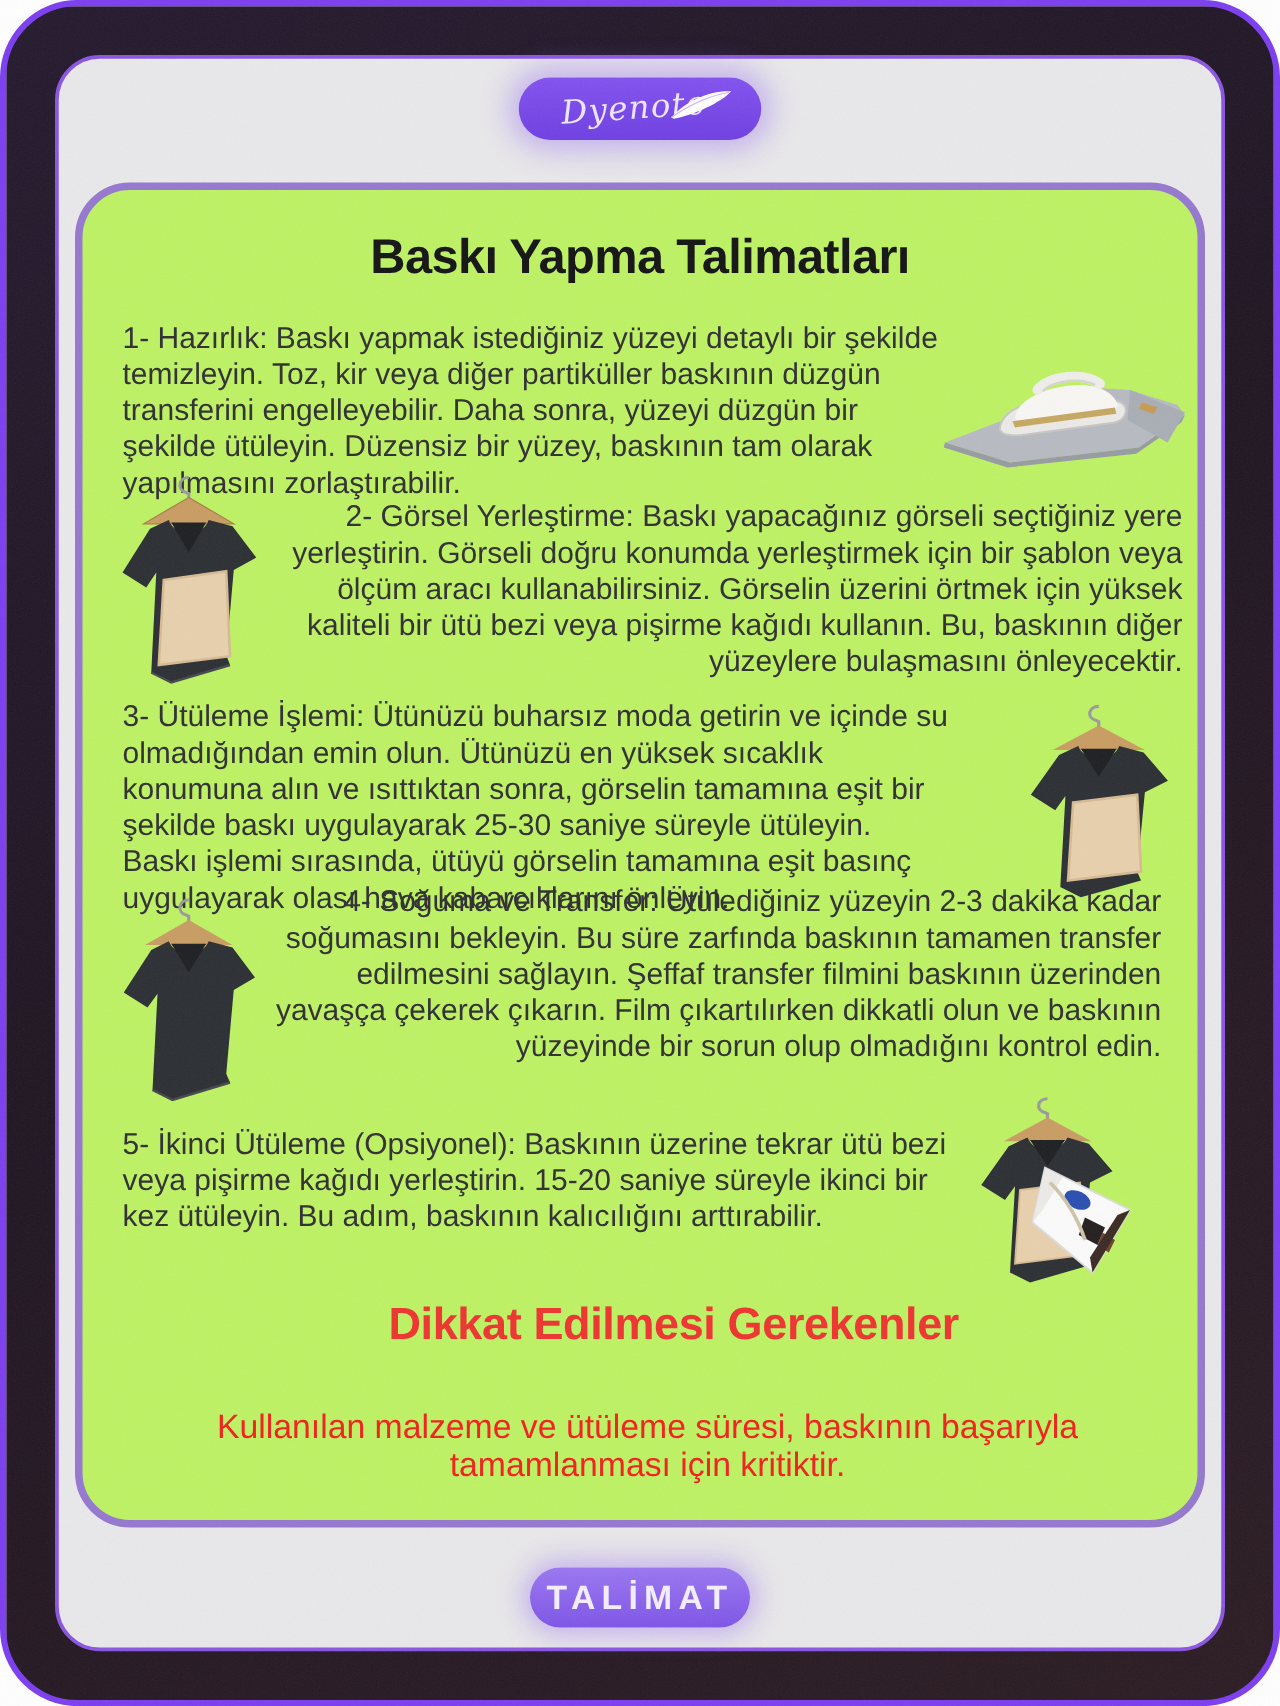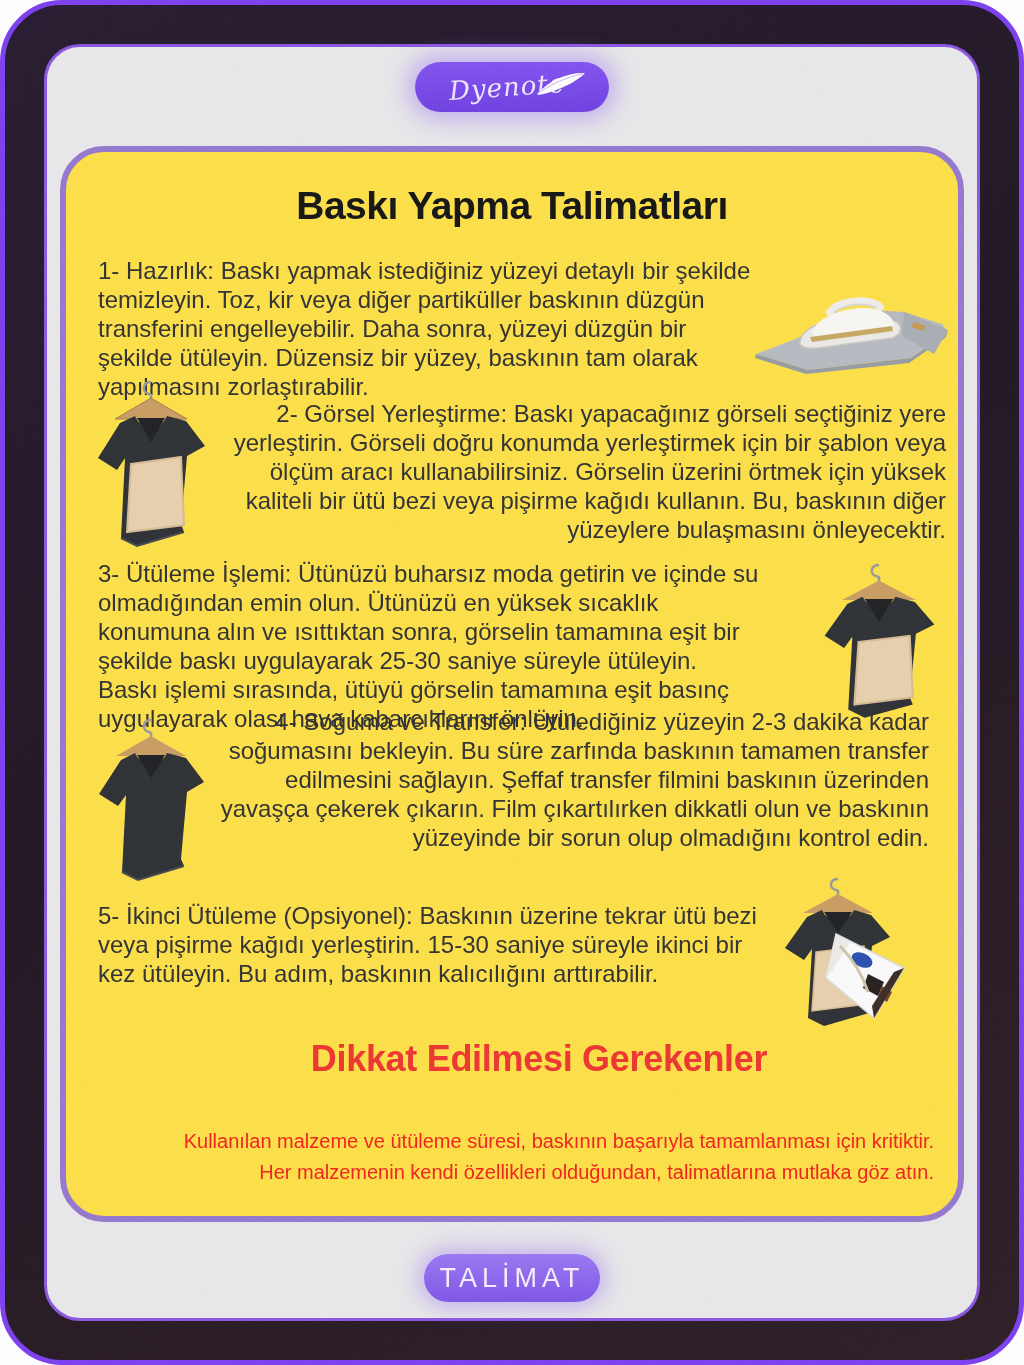--- a/index.html
+++ b/index.html
@@ -15,21 +15,21 @@
   }
   .inner{
     position:absolute;inset:44px;border-radius:36px;box-sizing:border-box;
     border:3px solid #8a55e2;
     background:#e9e8ea;
   }
   
   .card{
     position:absolute;left:60px;top:146px;width:904px;height:1076px;
     box-sizing:border-box;border:6px solid #9478cf;border-radius:44px;
-    background:#fde047;
+    background:#bef264;
   }
   .logo-pill{
     position:absolute;left:50%;transform:translateX(-50%);top:62px;
     width:194px;height:50px;border-radius:26px;
     background:linear-gradient(180deg,#8252ef 0%,#6f3fe2 100%);
     box-shadow:0 0 22px 8px rgba(140,95,245,.40);
     display:flex;align-items:center;justify-content:center;
   }
   .logo-text{
     font-family:"DejaVu Serif",serif;font-style:italic;font-size:26px;
@@ -38,39 +38,39 @@
   }
   .logo-feather{position:absolute;right:22px;top:8px;}
   .footer-pill{
     position:absolute;left:50%;transform:translateX(-50%);top:1254px;
     width:176px;height:48px;border-radius:25px;
     background:linear-gradient(180deg,#9a77f2 0%,#7e55e8 100%);
     box-shadow:0 0 20px 6px rgba(140,95,245,.38);
     display:flex;align-items:center;justify-content:center;
   }
   .footer-label{
-    color:#f4efff;font-size:27px;font-weight:400;letter-spacing:5px;line-height:1;
+    color:#f4efff;font-size:27px;font-weight:700;letter-spacing:5px;line-height:1;
   }
   .title{
     position:absolute;left:0;top:32px;width:100%;text-align:center;
     font-size:39px;font-weight:700;color:#141414;letter-spacing:-.5px;
   }
   .step{
     position:absolute;font-size:24px;line-height:29px;color:#303032;
   }
   .step.align-left{text-align:left;}
   .step.align-right{text-align:right;}
   .illu{position:absolute;}
   .warn-heading{
     position:absolute;left:0;top:886px;width:100%;text-align:center;
     font-size:36px;font-weight:700;color:#ee3430;letter-spacing:-.3px;margin-left:27px;
   }
   .warn-body{
-    position:absolute;left:36px;top:974px;width:832px;text-align:right;
-    font-size:20px;line-height:31px;color:#f1211d;
+    position:absolute;left:36px;top:974px;width:832px;text-align:center;
+    font-size:27px;line-height:31px;color:#f1211d;
   }
   .grain{position:absolute;inset:0;width:100%;height:100%;pointer-events:none;opacity:.5;}
 </style>
 </head>
 <body>
 
 <div class="page">
 
   <div class="frame"></div>
   <div class="inner"></div>
@@ -124,41 +124,40 @@
 
     <div class="step align-right" style="left:145px;top:555px;width:718px;">4- Soğuma ve Transfer: Ütülediğiniz yüzeyin 2-3 dakika kadar soğumasını bekleyin. Bu süre zarfında baskının tamamen transfer edilmesini sağlayın. Şeffaf transfer filmini baskının üzerinden yavaşça çekerek çıkarın. Film çıkartılırken dikkatli olun ve baskının yüzeyinde bir sorun olup olmadığını kontrol edin.</div>
     <svg class="illu" style="left:28px;top:564px;" width="115" height="172" viewBox="0 0 115 172">
       <path d="M57,4 c-8,0 -10,10 -2,12 l2,1 v5" stroke="#9a9a9a" stroke-width="2.5" fill="none"></path>
       <path d="M57,20 L22,40 L92,40 Z" fill="#c99d63"></path>
       <path d="M41,37 L27,44 L5,78 L24,90 L32,79 L28,156 L44,164 L90,150 L87,143 L93,76 L110,66 L92,42 L73,37 C68,50 46,50 41,37 Z" fill="#2c2f33"></path>
       <path d="M43,39 L57,62 L71,39 Z" fill="#1d1f22"></path>
       <path d="M28,156 L44,164 L90,150" stroke="#45494e" stroke-width="2" fill="none"></path>
     </svg>
 
-    <div class="step align-left" style="left:32px;top:749px;width:660px;">5- İkinci Ütüleme (Opsiyonel): Baskının üzerine tekrar ütü bezi veya pişirme kağıdı yerleştirin. 15-30 saniye süreyle ikinci bir kez ütüleyin. Bu adım, baskının kalıcılığını arttırabilir.</div>
+    <div class="step align-left" style="left:32px;top:749px;width:660px;">5- İkinci Ütüleme (Opsiyonel): Baskının üzerine tekrar ütü bezi veya pişirme kağıdı yerleştirin. 15-20 saniye süreyle ikinci bir kez ütüleyin. Bu adım, baskının kalıcılığını arttırabilir.</div>
     <svg class="illu" style="left:710px;top:724px;" width="138" height="160" viewBox="0 0 138 160">
       <path d="M62,3 c-8,0 -10,9 -2,11 l2,1 v4" stroke="#9a9a9a" stroke-width="2.5" fill="none"></path>
       <path d="M62,18 L27,37 L97,37 Z" fill="#c99d63"></path>
       <path d="M46,34 L31,41 L9,72 L28,84 L36,73 L32,142 L48,150 L93,137 L90,130 L96,70 L114,61 L95,39 L78,34 C72,47 51,47 46,34 Z" fill="#2c2f33"></path>
       <path d="M48,36 L62,57 L76,36 Z" fill="#1d1f22"></path>
       <path d="M40,76 L88,70 L91,128 L36,135 Z" fill="#e8d0ad"></path>
       <path d="M40,76 L88,70 L91,128 L36,135 Z" stroke="#d6ba93" stroke-width="1.5" fill="none"></path>
       <path d="M60,58 L128,92 L98,142 L50,102 Z" fill="#fbfbfb" stroke="#dcdcdc" stroke-width="1.5"></path>
       <path d="M60,58 L74,66 L58,92 L50,102 Z" fill="#ecebe8"></path>
       <ellipse cx="86" cy="84" rx="11" ry="7" fill="#2a4fb0" transform="rotate(25 86 84)"></ellipse>
       <path d="M92,98 l16,8 -6,14 -15,-8 Z" fill="#241f1e"></path>
       <path d="M106,110 l10,6 -5,10 -9,-6 Z" fill="#6e4331"></path>
       <path d="M118,96 L128,92 L98,142 L96,130 Z" fill="#3a2b24"></path>
       <path d="M64,70 C76,82 86,98 92,116" stroke="#cfc4a9" stroke-width="3" fill="none"></path>
     </svg>
 
     <div class="warn-heading">Dikkat Edilmesi Gerekenler</div>
     <div class="warn-body">
       <div>Kullanılan malzeme ve ütüleme süresi, baskının başarıyla tamamlanması için kritiktir.</div>
-      <div>Her malzemenin kendi özellikleri olduğundan, talimatlarına mutlaka göz atın.</div>
     </div>
   </div>
 
   <div class="footer-pill">
     <span class="footer-label">TALİMAT</span>
   </div>
 
   <svg class="grain">
     <filter id="grainF">
       <feTurbulence type="fractalNoise" baseFrequency="0.9" numOctaves="2" stitchTiles="stitch"></feTurbulence>

